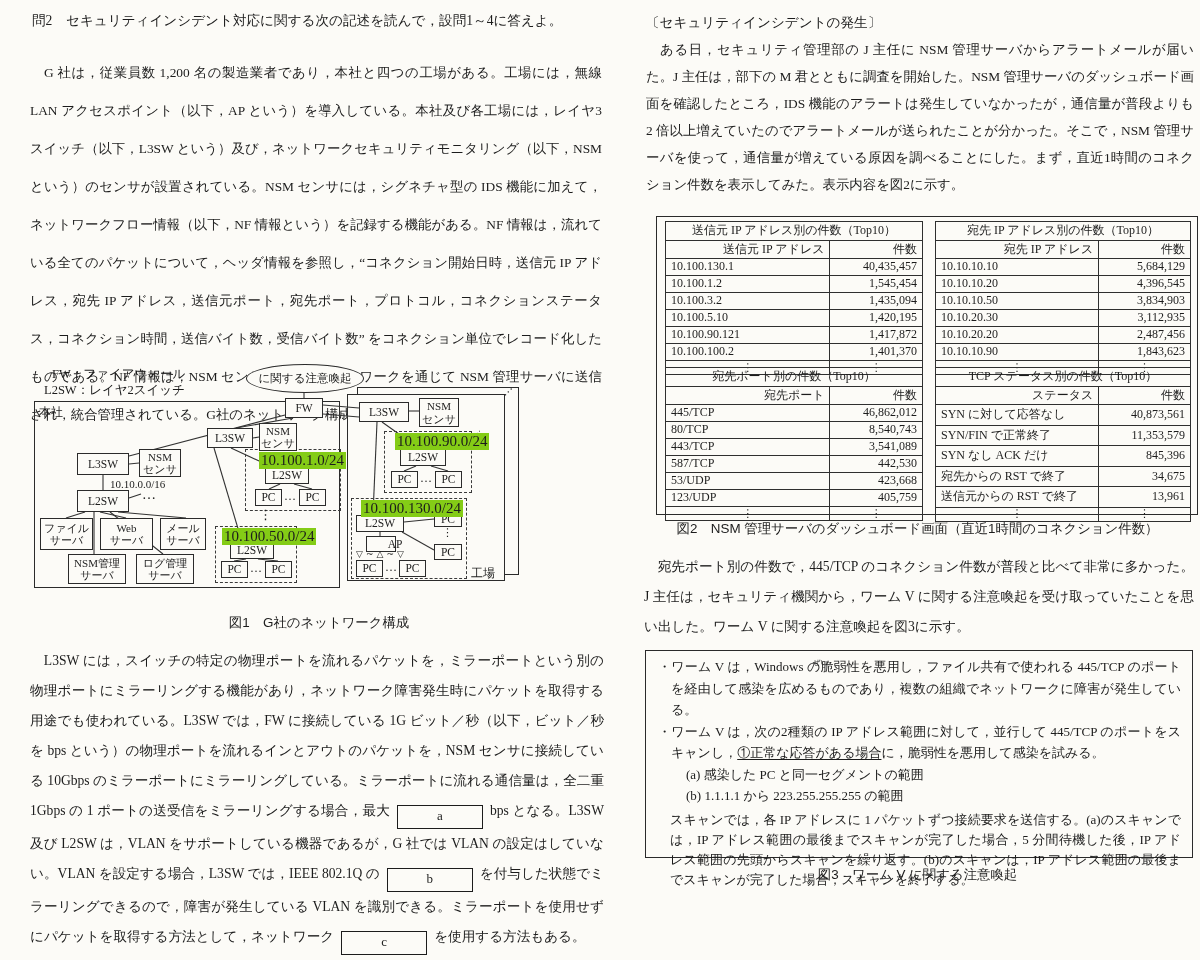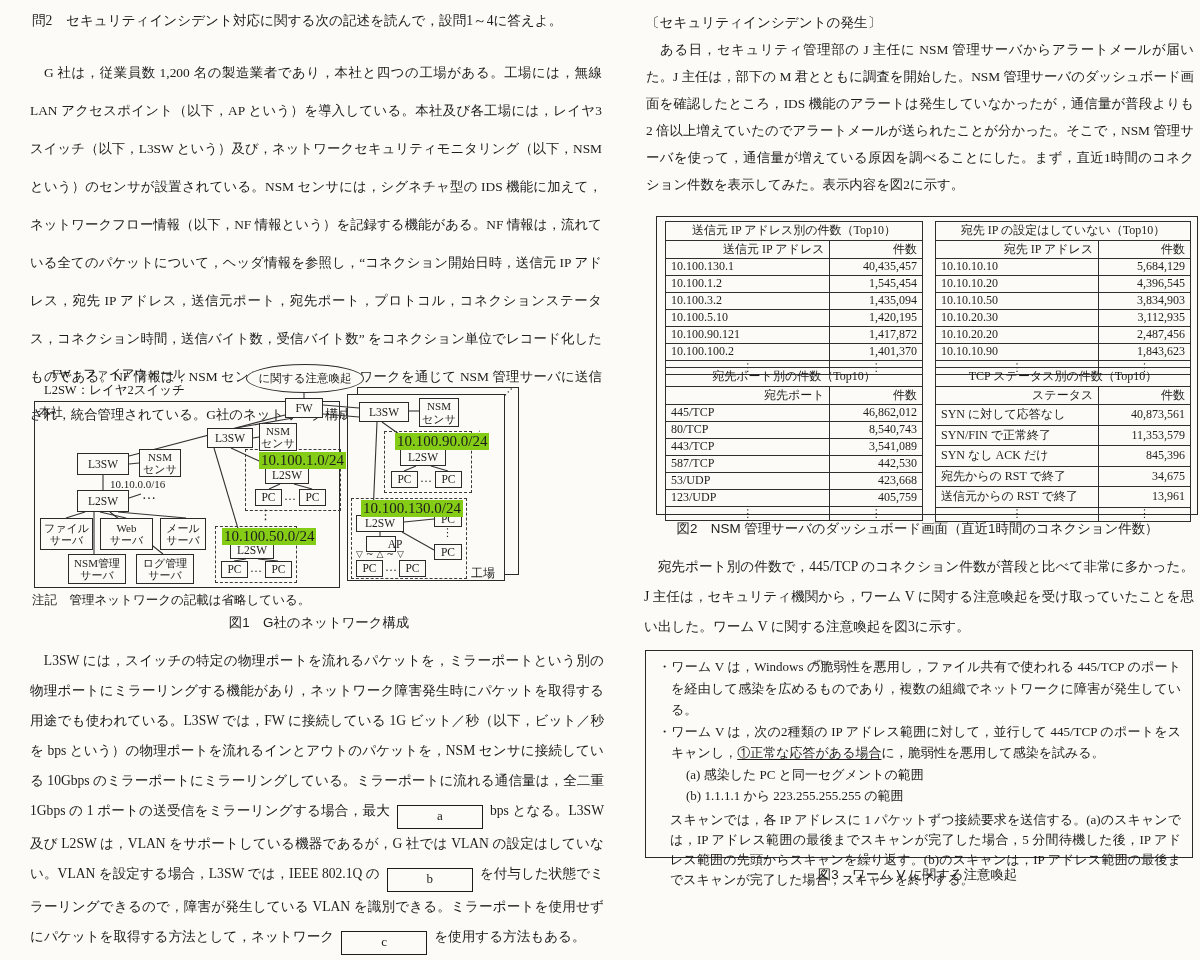--- a/index.html
+++ b/index.html
@@ -191,21 +191,20 @@
       <div class="nb" style="left:326px;top:159px;width:48px;height:17px;">L2SW</div>
       <div class="nb" style="left:404px;top:155px;width:28px;height:16px;">PC</div>
       <div class="dtxt" style="left:412px;top:170px;font-size:11px;">⋮</div>
       <div class="nb" style="left:404px;top:188px;width:28px;height:16px;">PC</div>
       <div class="nb" style="left:336px;top:180px;width:30px;height:16px;padding-left:28px;">AP</div>
       <div class="dtxt" style="left:326px;top:193px;font-size:9px;letter-spacing:3px;font-family:'DejaVu Sans',sans-serif;">▽~△~▽</div>
       <div class="nb" style="left:326px;top:204px;width:27px;height:17px;">PC</div>
       <div class="dtxt" style="left:355px;top:204px;font-size:12px;">…</div>
       <div class="nb" style="left:369px;top:204px;width:27px;height:17px;">PC</div>
 
-      <div id="fig1-note">注記　管理ネットワークの記載は省略している。</div>
       <div class="figcap" style="top:258px;">図1　G社のネットワーク構成</div>
     </div>
 
     <div id="p2" class="para">
       <span>　L3SW には，スイッチの特定の物理ポートを流れるパケットを，ミラーポートという別の物理ポートにミラーリングする機能があり，ネットワーク障害発生時にパケットを取得する用途でも使われている。L3SW では，FW に接続している 1G ビット／秒（以下，ビット／秒を bps という）の物理ポートを流れるインとアウトのパケットを，NSM センサに接続している 10Gbps のミラーポートにミラーリングしている。ミラーポートに流れる通信量は，全二重 1Gbps の 1 ポートの送受信をミラーリングする場合，最大</span><span class="blank">a</span><span>bps となる。L3SW 及び L2SW は，VLAN をサポートしている機器であるが，G 社では VLAN の設定はしていない。VLAN を設定する場合，L3SW では，IEEE 802.1Q の</span><span class="blank">b</span><span>を付与した状態でミラーリングできるので，障害が発生している VLAN を識別できる。ミラーポートを使用せずにパケットを取得する方法として，ネットワーク</span><span class="blank">c</span><span>を使用する方法もある。</span>
     </div>
   </div>
 
   <div id="colR" class="col">
     <div id="sec-title">〔セキュリティインシデントの発生〕</div>
@@ -257,21 +256,21 @@
       </tbody>
         </table>
 
       <table class="ft" style="left: 278px; top: 4px; width: 256px; position: absolute;">
         <colgroup>
             <col style="width:64%">
             <col>
           </colgroup>
         <tbody>
             <tr class="tt">
-              <td colspan="2">宛先 IP の設定はしていない（Top10）</td>
+              <td colspan="2">宛先 IP アドレス別の件数（Top10）</td>
             </tr>
         <tr>
               <th>宛先 IP アドレス</th>
               <th>件数</th>
             </tr>
         <tr>
               <td>10.10.10.10</td>
               <td class="num">5,684,129</td>
             </tr>
         <tr>

